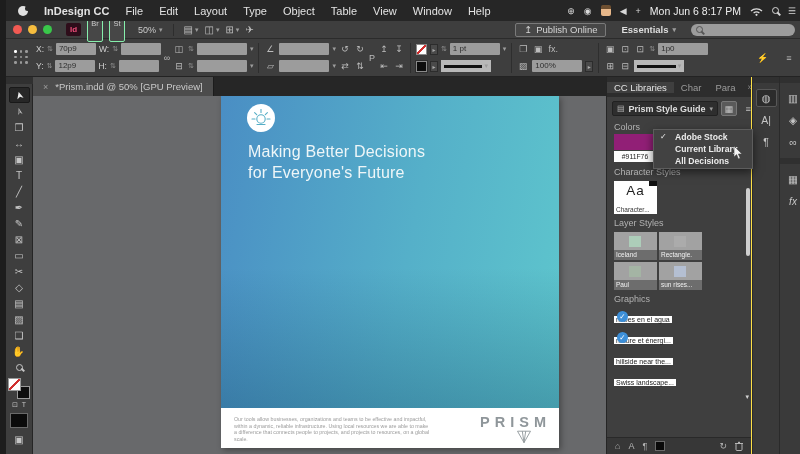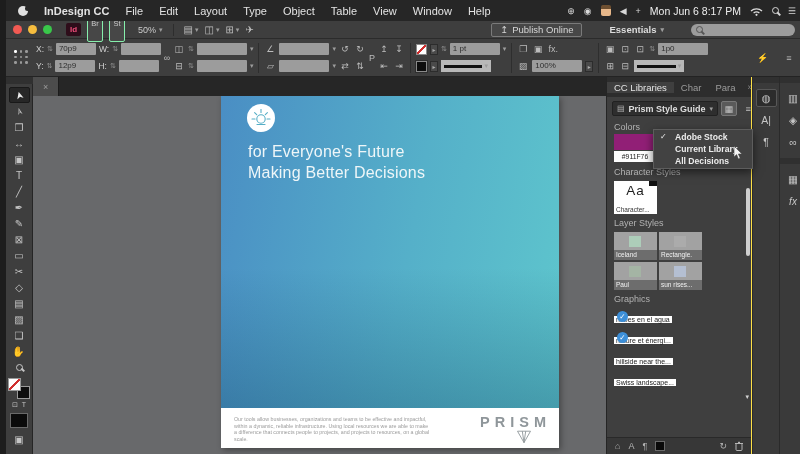--- a/index.html
+++ b/index.html
@@ -22,21 +22,21 @@
   
   .appbar{position:absolute;left:0;top:21px;width:800px;height:18px;background:#3e3e3e;border-bottom:1px solid #2b2b2b;display:flex;align-items:center;padding:0 7px;gap:6px;z-index:4}
   .tl{width:9px;height:9px;border-radius:50%;flex:none}
   .idlogo{width:15px;height:13px;background:#2e0d1a;color:#ee4d7a;font-size:8px;font-weight:bold;text-align:center;line-height:13px;border-radius:2px;margin-left:8px;flex:none}
   .minibtn{min-width:16px;height:24px;border:1px solid #86efac;border-radius:2px;color:#c9c9c9;font-size:7.5px;text-align:center;line-height:10px;padding:0 2px;background:#474747;flex:none}
   .zoomdd{color:#ccc;font-size:9px;margin-left:7px;display:flex;gap:3px;align-items:center}
   .dd{font-size:7px;color:#9d9d9d}
   .vdiv{width:1px;height:12px;background:#2d2d2d;margin:0 4px}
   .icbtn{color:#bdbdbd;font-size:10px;display:flex;align-items:center;gap:2px}
   .publish{margin-left:auto;display:flex;align-items:center;gap:4px;border:1px solid #7a7a7a;border-radius:2px;height:14px;padding:0 8px;color:#d6d6d6;font-size:9.5px;background:#474747}
-  .workspace{color:#ddd;font-size:9.5px;font-weight:bold;margin:0 21px;display:flex;gap:4px;align-items:center}
+  .workspace{color:#ddd;font-size:9.5px;font-weight:bold;margin:0 9px;display:flex;gap:4px;align-items:center}
   .searchpill{width:104px;height:12px;background:#9c9c9c;border-radius:7px;display:flex;align-items:center;padding:0 5px;gap:3px;color:#555;margin-right:4px}
 
   
   .ctrl{position:absolute;left:0;top:39px;width:800px;height:38px;background:#3e3e3e;border-bottom:1px solid #232323;display:flex;align-items:center;padding:0 3px;color:#c9c9c9;z-index:3}
   .refgrid{width:15px;height:15px;display:grid;grid-template-columns:repeat(3,1fr);grid-template-rows:repeat(3,1fr);gap:2px;margin:0 7px 0 5px;flex:none}
   .refgrid i{background:#9a9a9a;border-radius:50%;width:2.5px;height:2.5px}
   .refgrid i.on{background:#fff}
   .cstack{display:flex;flex-direction:column;gap:4px}
   .crow{display:flex;align-items:center;gap:3px;height:13px}
   .lbl{font-size:8.5px;color:#cfcfcf}
@@ -410,20 +410,21 @@
       <span>⊡</span>
       <span>T</span>
     </span>
     <span class="bigfill"></span>
     <span class="smode">▣</span>
   </div>
 
   <div class="tabbar">
     <span class="dtab">
       <span class="x">×</span>
+      <span>*Prism.indd @ 50% [GPU Preview]</span>
     </span>
   </div>
 
   <div class="canvas">
     <div class="page">
       <div class="poster">
         <span class="sunicon">
           <svg width="28" height="28" viewBox="0 0 28 28">
             <circle cx="14" cy="14" r="14" fill="#ffffff"></circle>
             <g stroke="#56aec6" stroke-width="1.1" fill="none" stroke-linecap="round">
@@ -431,22 +432,22 @@
               <line x1="5" y1="15" x2="8" y2="15"></line>
                 <line x1="20" y1="15" x2="23" y2="15"></line>
               <line x1="14" y1="5.5" x2="14" y2="8.5"></line>
               <line x1="7.6" y1="8.6" x2="9.7" y2="10.7"></line>
                 <line x1="18.3" y1="10.7" x2="20.4" y2="8.6"></line>
               <line x1="10" y1="20.5" x2="18" y2="20.5"></line>
             </g>
           </svg>
         </span>
         <div class="heading">
+          <div>Making Better Decisions</div>
           <div>for Everyone's Future</div>
-          <div>Making Better Decisions</div>
         </div>
       </div>
       <div class="pfooter">
         <div class="pbody">Our tools allow businesses, organizations and teams to be effective and impactful, within a dynamic, reliable infrastructure. Using local resources we are able to make a difference that connects people to projects, and projects to resources, on a global scale.</div>
         <div class="brand">PRISM</div>
         <span class="brandlogo">
           <svg width="16" height="14" viewBox="0 0 16 14" fill="none" stroke="#8f969a" stroke-width="0.9">
             <path d="M1.5 1.2 H14.5 L8 12.6 Z"></path>
             <path d="M8 12.6 L6.3 1.2 M8 12.6 L9.7 1.2"></path>
           </svg>

